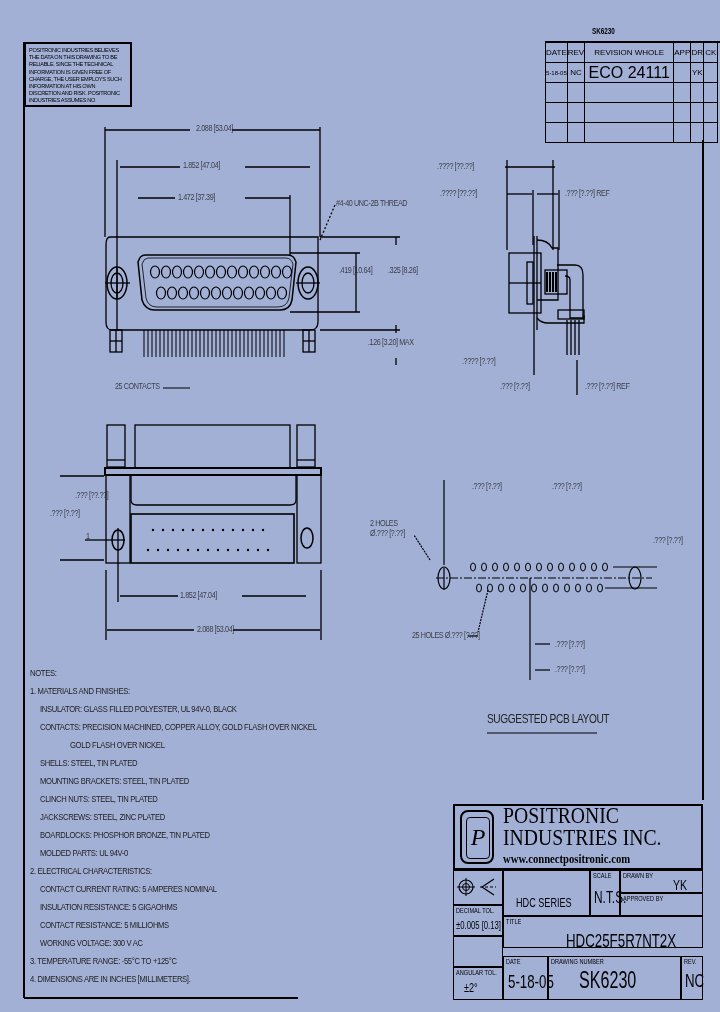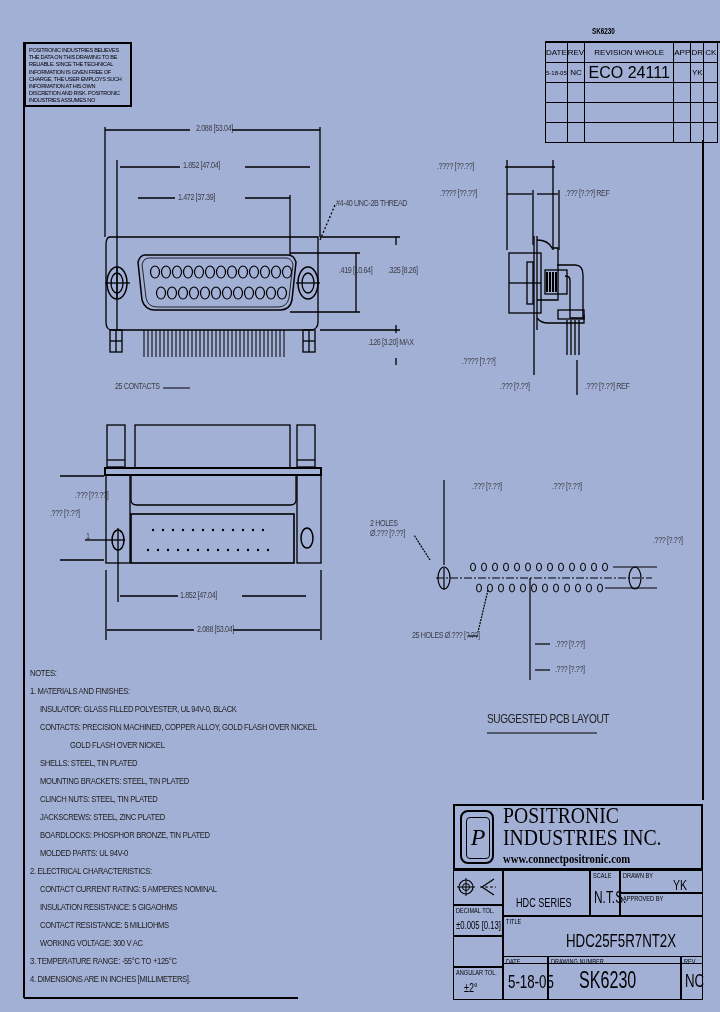--- a/index.html
+++ b/index.html
@@ -413,21 +413,21 @@
   </div>
   <div class="tb" style="left:620px;top:893px;width:83px;height:23px;">
     <div class="tb-lbl" style="left:2px;top:1px;">APPROVED BY</div>
     <div class="tb-val" style="left:40px;top:6px;font-size:13px;"></div>
   </div>
 
   <div class="tb" style="left:453px;top:905px;width:50px;height:31px;">
     <div class="tb-lbl" style="left:2px;top:1px;">DECIMAL TOL.</div>
     <div class="tb-val" style="left:2px;top:13px;font-size:11px;">±0.005 [0.13]</div>
   </div>
-  <div class="tb" style="left:503px;top:916px;width:200px;height:48px;padding-left:44px;">
+  <div class="tb" style="left:503px;top:916px;width:200px;height:32px;padding-left:44px;">
     <div class="tb-lbl" style="left:2px;top:1px;">TITLE</div>
     <div class="tb-val" style="left:62px;top:13px;font-size:19px;">HDC25F5R7NT2X</div>
   </div>
   <div class="tb" style="left:453px;top:936px;width:50px;height:31px;"></div>
   <div class="tb" style="left:453px;top:967px;width:50px;height:33px;">
     <div class="tb-lbl" style="left:2px;top:1px;">ANGULAR TOL.</div>
     <div class="tb-val" style="left:10px;top:12px;font-size:13px;">±2°</div>
   </div>
   <div class="tb" style="left:503px;top:956px;width:45px;height:44px;">
     <div class="tb-lbl" style="left:2px;top:1px;">DATE</div>

